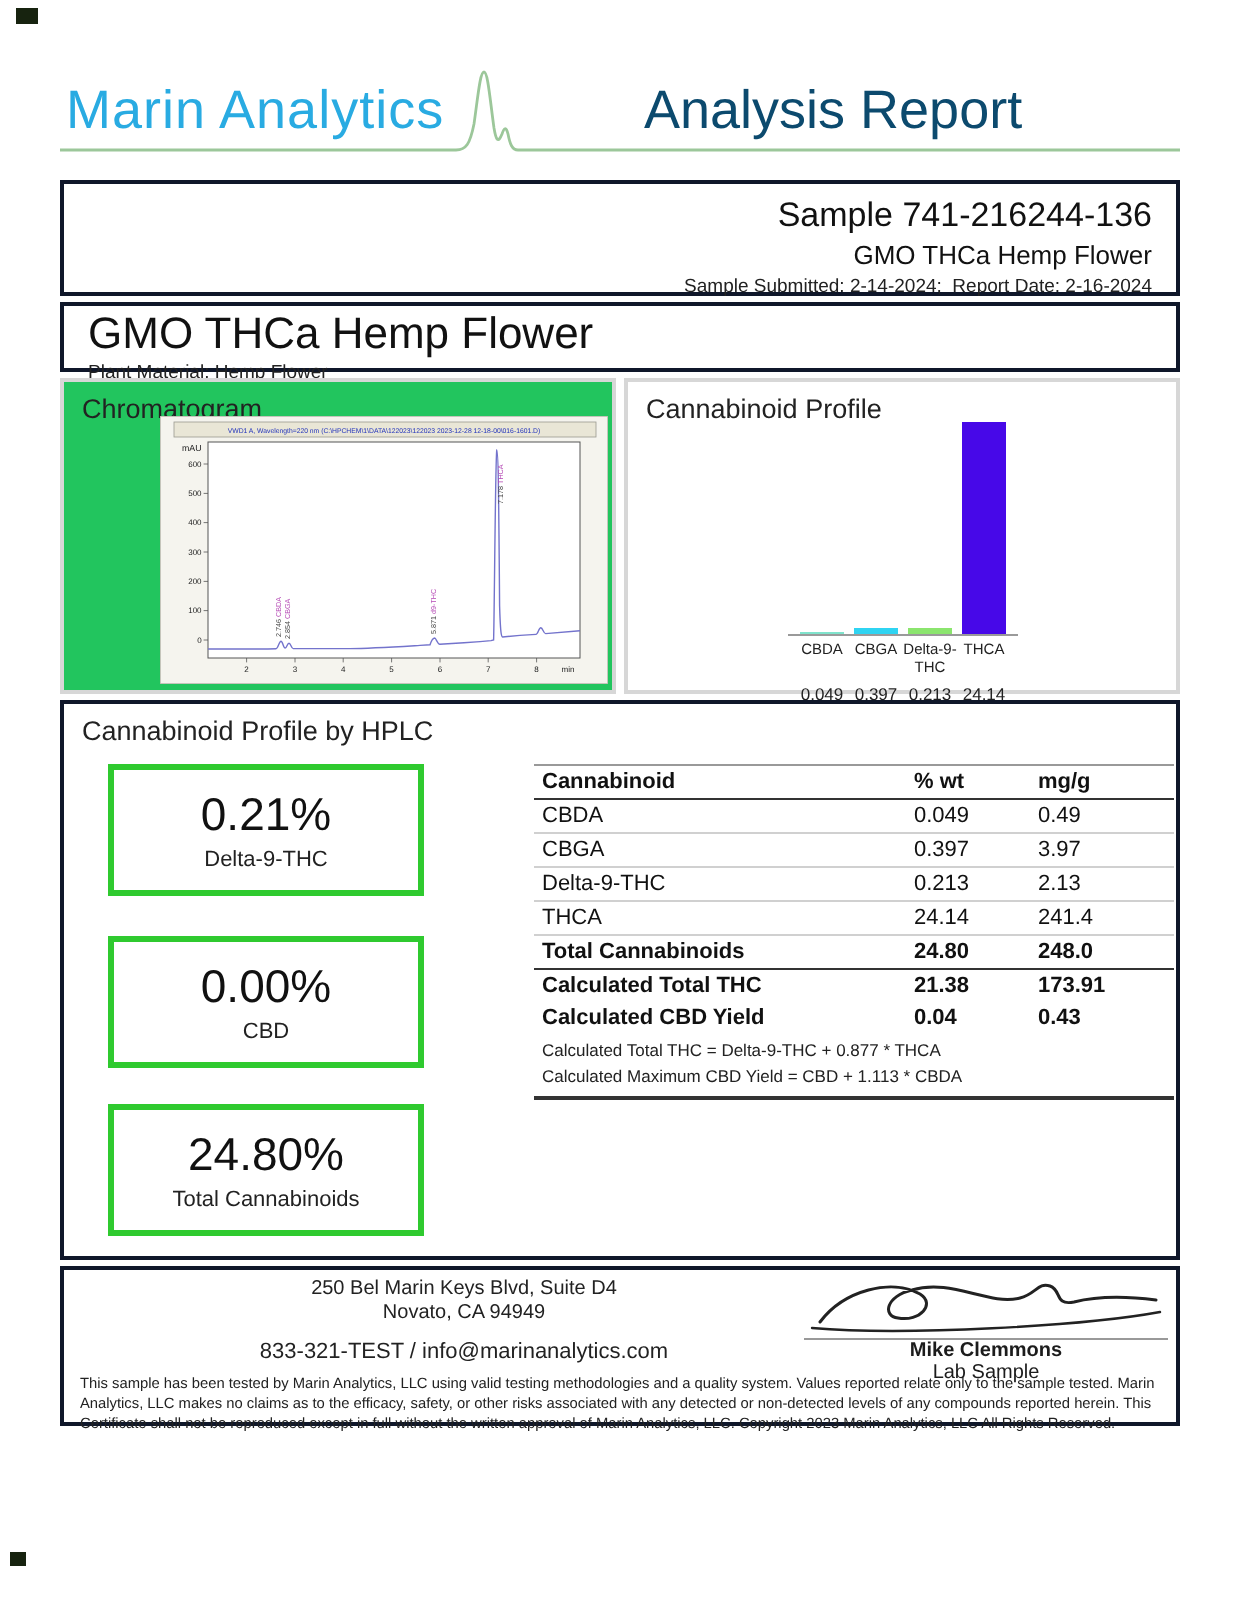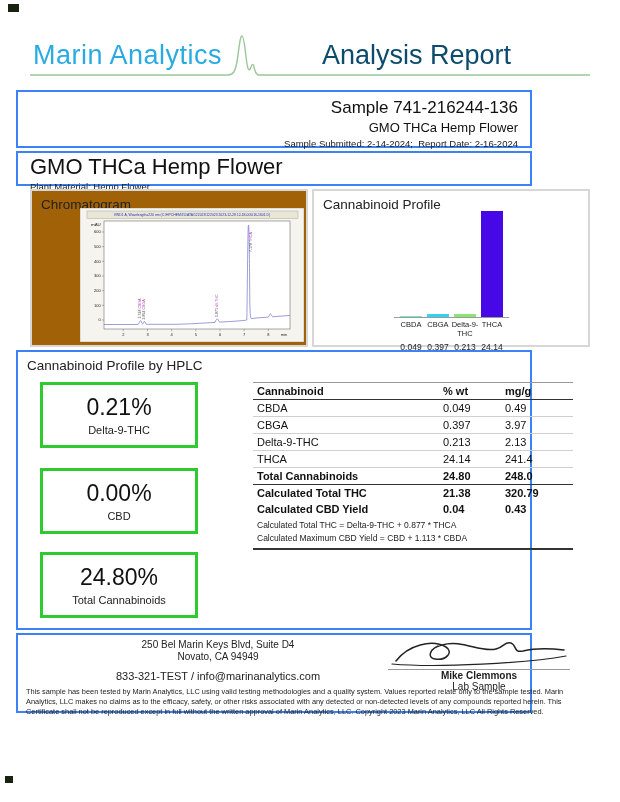--- a/index.html
+++ b/index.html
@@ -11,24 +11,24 @@
   .corner-mark { position:absolute; background:#17230f; }
   .mark-tl { left:8px; top:4px; width:11px; height:8px; }
   .mark-bl { left:5px; top:776px; width:8px; height:7px; }
 
   
   .brand { position:absolute; left:33px; top:40px; font-size:27px; color:#29ABE2; letter-spacing:0.5px; }
   .report-title { position:absolute; left:322px; top:40px; font-size:27px; color:#0c4a6e; }
   .header-line-svg { position:absolute; left:30px; top:34px; width:560px; height:45px; }
 
   
-  .box { position:absolute; left:16px; width:516px; border:2px solid #3b82f6; background:#fff; }
+  .box { position:absolute; left:30px; width:560px; border:2px solid #0f172a; background:#fff; }
   .sample-box   { top:90px;  height:58px; text-align:right; padding:5px 12px 0 0; }
   .product-box  { top:151px; height:35px; padding:0 0 0 12px; }
-  .panel-row-left  { position:absolute; left:30px;  top:189px; width:278px; height:158px; border:2px solid #d7d7d7; background:#a16207; }
+  .panel-row-left  { position:absolute; left:30px;  top:189px; width:278px; height:158px; border:2px solid #d7d7d7; background:#22c55e; }
   .panel-row-right { position:absolute; left:312px; top:189px; width:278px; height:158px; border:2px solid #d7d7d7; background:#fff; }
   .hplc-box   { top:350px; height:280px; }
   .footer-box { top:633px; height:80px; }
 
   .sample-id    { font-size:17px; color:#111; line-height:1.25; }
   .sample-name  { font-size:13px; color:#111; margin-top:2px; }
   .sample-dates { font-size:9.5px; color:#222; margin-top:3px; white-space:pre; }
 
   .product-title { font-size:22px; color:#111; margin-top:1px; }
   .product-material { font-size:9.5px; color:#222; margin-top:1px; }
@@ -265,21 +265,21 @@
             <td class="num">241.4</td>
         </tr>
         <tr class="total-row">
           <td>Total Cannabinoids</td>
             <td class="num">24.80</td>
             <td class="num">248.0</td>
         </tr>
         <tr class="calc-row">
           <td>Calculated Total THC</td>
             <td class="num">21.38</td>
-            <td class="num">320.79</td>
+            <td class="num">173.91</td>
         </tr>
         <tr class="calc-row">
           <td>Calculated CBD Yield</td>
             <td class="num">0.04</td>
             <td class="num">0.43</td>
         </tr>
         <tr class="footnote-row">
           <td colspan="3">Calculated Total THC = Delta-9-THC + 0.877 * THCA</td>
         </tr>
         <tr class="footnote-row">

